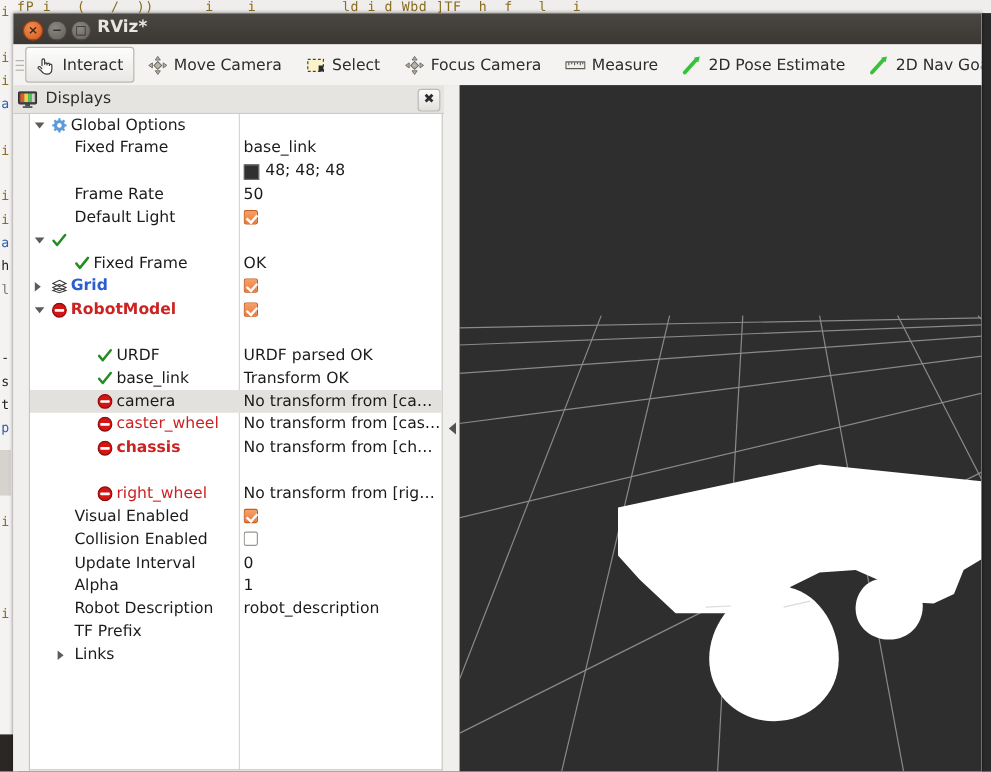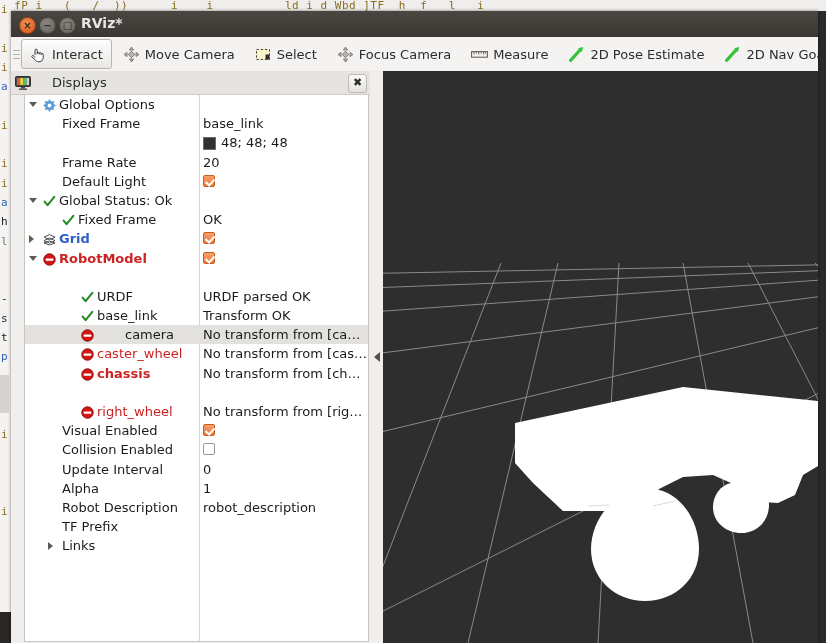--- a/index.html
+++ b/index.html
@@ -94,21 +94,21 @@
   #displays-panel{
     position:absolute;left:0;top:0;width:359px;height:572px;
     background:#f0efed;display:flex;flex-direction:column;
   }
   #displays-header{
     height:23px;display:flex;align-items:center;
     padding-left:4px;position:relative;
     background:#e6e4e1;border-bottom:1px solid #cfccc7;
   }
   #monitor-icon{width:16px;height:14px;position:relative;flex:0 0 16px;}
-  #displays-title{margin-left:21px;color:#2c2c2c;font-size:13px;}
+  #displays-title{margin-left:7px;color:#2c2c2c;font-size:13px;}
   #displays-close{
     position:absolute;right:3px;top:3px;width:17px;height:17px;
     border:1px solid #bdb9b3;border-radius:3px;
     background:linear-gradient(to bottom,#fbfbfa,#e4e1dd);
     color:#2d2d2d;font-size:11px;line-height:15px;text-align:center;font-weight:bold;
   }
   #tree-wrap{
     flex:1;background:#ffffff;margin:0 1px 1px 13px;
     border:1px solid #c8c5c0;border-top:none;position:relative;overflow:hidden;
   }
@@ -355,38 +355,37 @@
               <div class="tval">
                 <span class="swatch" style="background: rgb(48, 48, 48);"></span>
                 <span class="valtxt ind">48; 48; 48</span>
               </div>
             </div>
             <div class="trow">
               <div class="tname">
                 <span class="tlabel c-dark" style="left: 37px;">Frame Rate</span>
               </div>
               <div class="tval">
-                <span class="valtxt">20</span>
+                <span class="valtxt">50</span>
               </div>
             </div>
             <div class="trow">
               <div class="tname">
                 <span class="tlabel c-dark" style="left: 37px;">Default Light</span>
               </div>
               <div class="tval">
                 <span class="chk on"></span>
               </div>
             </div>
             <div class="trow">
               <div class="tname">
                 <span class="twig down" style="left: 4px;"></span>
                 <span class="ticn" style="left: 18px;"><svg viewBox="0 0 13 13" width="13" height="13">
                     <path d="M1.6 6.6 L4.6 10.2 L11.3 1.9" stroke="#238c23" stroke-width="2.1" fill="none" stroke-linecap="round" stroke-linejoin="round"></path>
                   </svg></span>
-                <span class="tlabel c-dark" style="left: 34px;">Global Status: Ok</span>
               </div>
               <div class="tval"></div>
             </div>
             <div class="trow">
               <div class="tname">
                 <span class="ticn" style="left: 37px;"><svg viewBox="0 0 13 13" width="13" height="13">
                     <path d="M1.6 6.6 L4.6 10.2 L11.3 1.9" stroke="#238c23" stroke-width="2.1" fill="none" stroke-linecap="round" stroke-linejoin="round"></path>
                   </svg></span>
                 <span class="tlabel c-dark" style="left: 53px;">Fixed Frame</span>
               </div>
@@ -447,21 +446,21 @@
               <div class="tval">
                 <span class="valtxt">Transform OK</span>
               </div>
             </div>
             <div class="trow sel">
               <div class="tname">
                 <span class="ticn" style="left: 56px;"><svg viewBox="0 0 13 13" width="13" height="13">
                     <circle cx="6.5" cy="6.5" r="5.7" fill="#d61414" stroke="#8d0c0c" stroke-width="1"></circle>
                     <rect x="2.6" y="5.5" width="7.8" height="2.2" rx="0.6" fill="#ffffff"></rect>
                   </svg></span>
-                <span class="tlabel c-dark" style="left: 72px; margin-left: 28px;">camera</span>
+                <span class="tlabel c-dark" style="left: 72px;">camera</span>
               </div>
               <div class="tval">
                 <span class="valtxt">No transform from [ca…</span>
               </div>
             </div>
             <div class="trow">
               <div class="tname">
                 <span class="ticn" style="left: 56px;"><svg viewBox="0 0 13 13" width="13" height="13">
                     <circle cx="6.5" cy="6.5" r="5.7" fill="#d61414" stroke="#8d0c0c" stroke-width="1"></circle>
                     <rect x="2.6" y="5.5" width="7.8" height="2.2" rx="0.6" fill="#ffffff"></rect>

